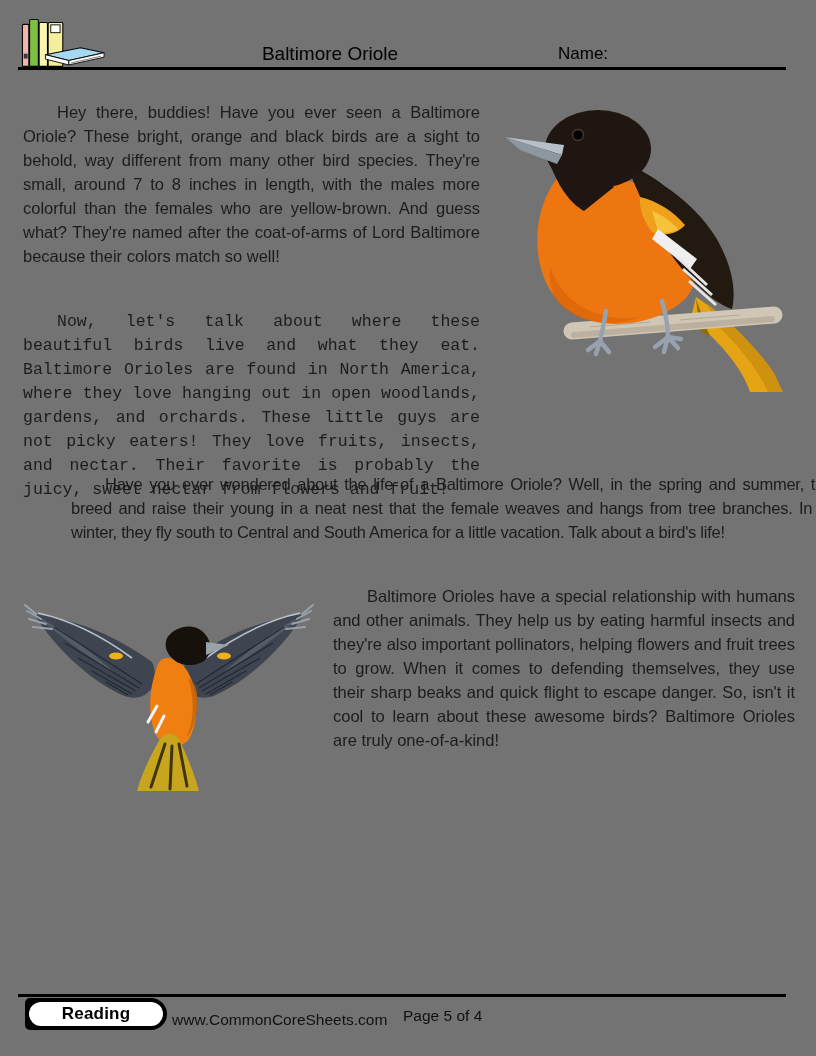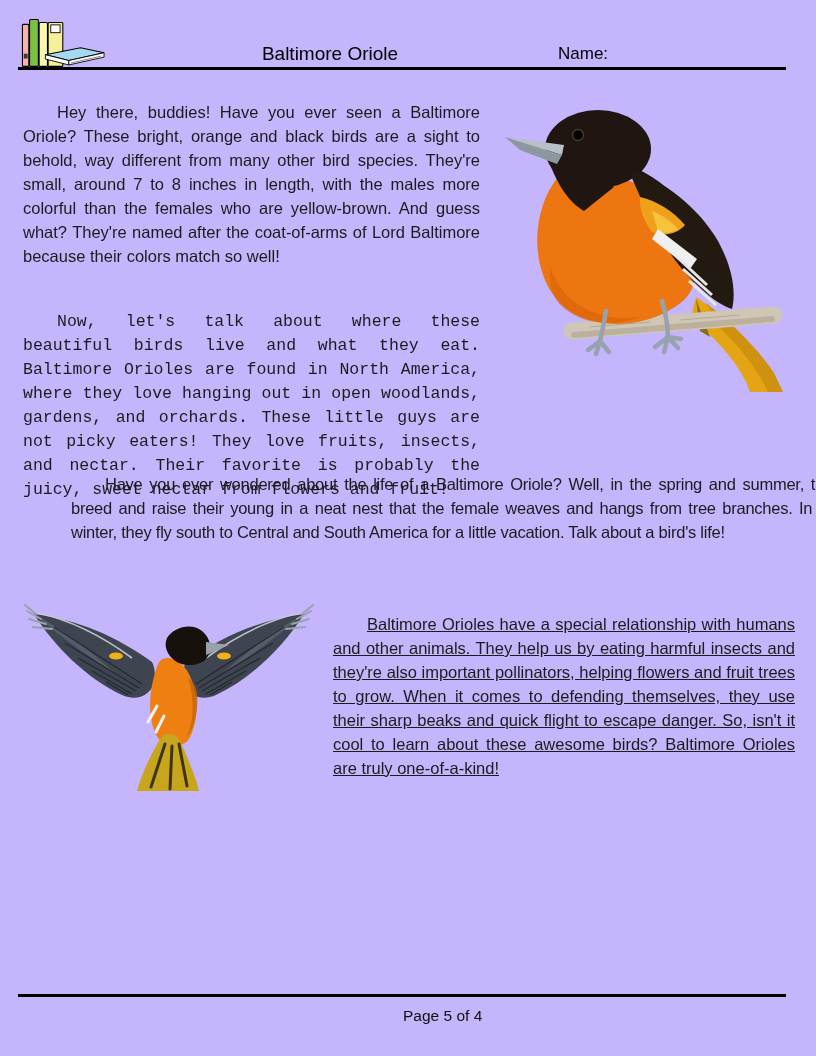--- a/index.html
+++ b/index.html
@@ -1,19 +1,19 @@
 <!DOCTYPE html>
 <html><head>
 <meta charset="utf-8">
 <style>
   html,body{margin:0;padding:0;background:#ffffff;}
   .page{
     position:relative;
     width:816px;height:1056px;
-    background:#c4b5fd;
+    background:#737373;
     font-family:"Liberation Sans","DejaVu Sans",sans-serif;
     color:#1b1b1b;
     overflow:hidden;
   }
   .abs{position:absolute;}
   .rule{background:#000000;height:3px;}
   .doc-title{
     top:43px;left:0;width:660px;
     text-align:center;
     font-size:19px;font-weight:400;color:#000;
@@ -26,21 +26,21 @@
     font-size:16.5px;
     line-height:24px;
     text-align:justify;
     text-indent:34px;
     color:#1c1c1c;
   }
   .para.condensed{letter-spacing:-0.25px;}
   #p1{top:100px;left:23px;width:457px;}
   #p2{top:310px;left:23px;width:457px;font-family:Liberation Mono, monospace;}
   #p3{top:472px;left:23px;width:770px;margin-left:48px;}
-  #p4{top:612px;left:333px;width:462px;text-decoration:underline;}
+  #p4{top:584px;left:333px;width:462px;}
   .badge{
     top:998px;left:25px;width:142px;height:32px;
     background:#000;
     border-radius:5px 16px 16px 5px;
     display:flex;align-items:center;justify-content:center;
   }
   .badge-inner{
     width:134px;height:24px;
     background:#fff;border-radius:13px;
     display:flex;align-items:center;justify-content:center;
@@ -187,17 +187,23 @@
       <g stroke="#3f3410" stroke-width="3" stroke-linecap="round" fill="none">
         <path d="M145,146 L131,189"></path>
           <path d="M152,148 L150,191"></path>
           <path d="M159,146 L167,188"></path>
       </g>
     </svg>
   </div>
 
   <div class="abs rule" style="left:18px;top:994px;width:768px;"></div>
 
-
+  <div class="abs badge">
+    <div class="badge-inner">
+      <span class="badge-label">Reading</span>
+    </div>
+  </div>
+
+  <div class="abs site-text">www.CommonCoreSheets.com</div>
 
   <div class="abs page-info">Page 5 of 4</div>
 
 </div>
 
 </body></html>

